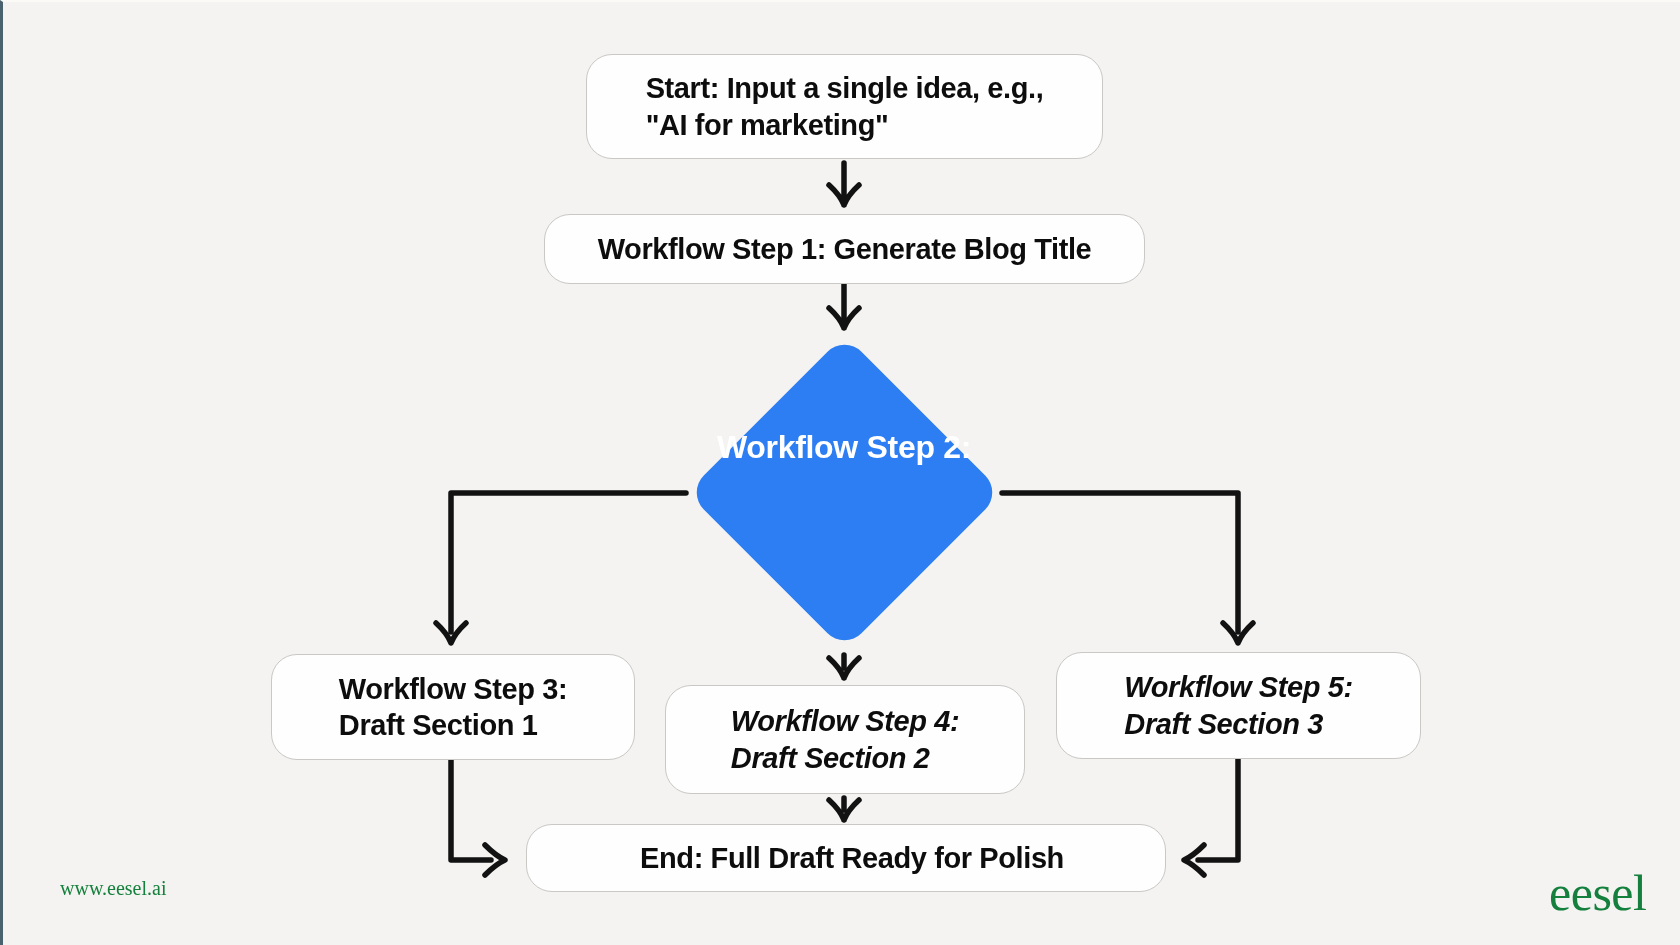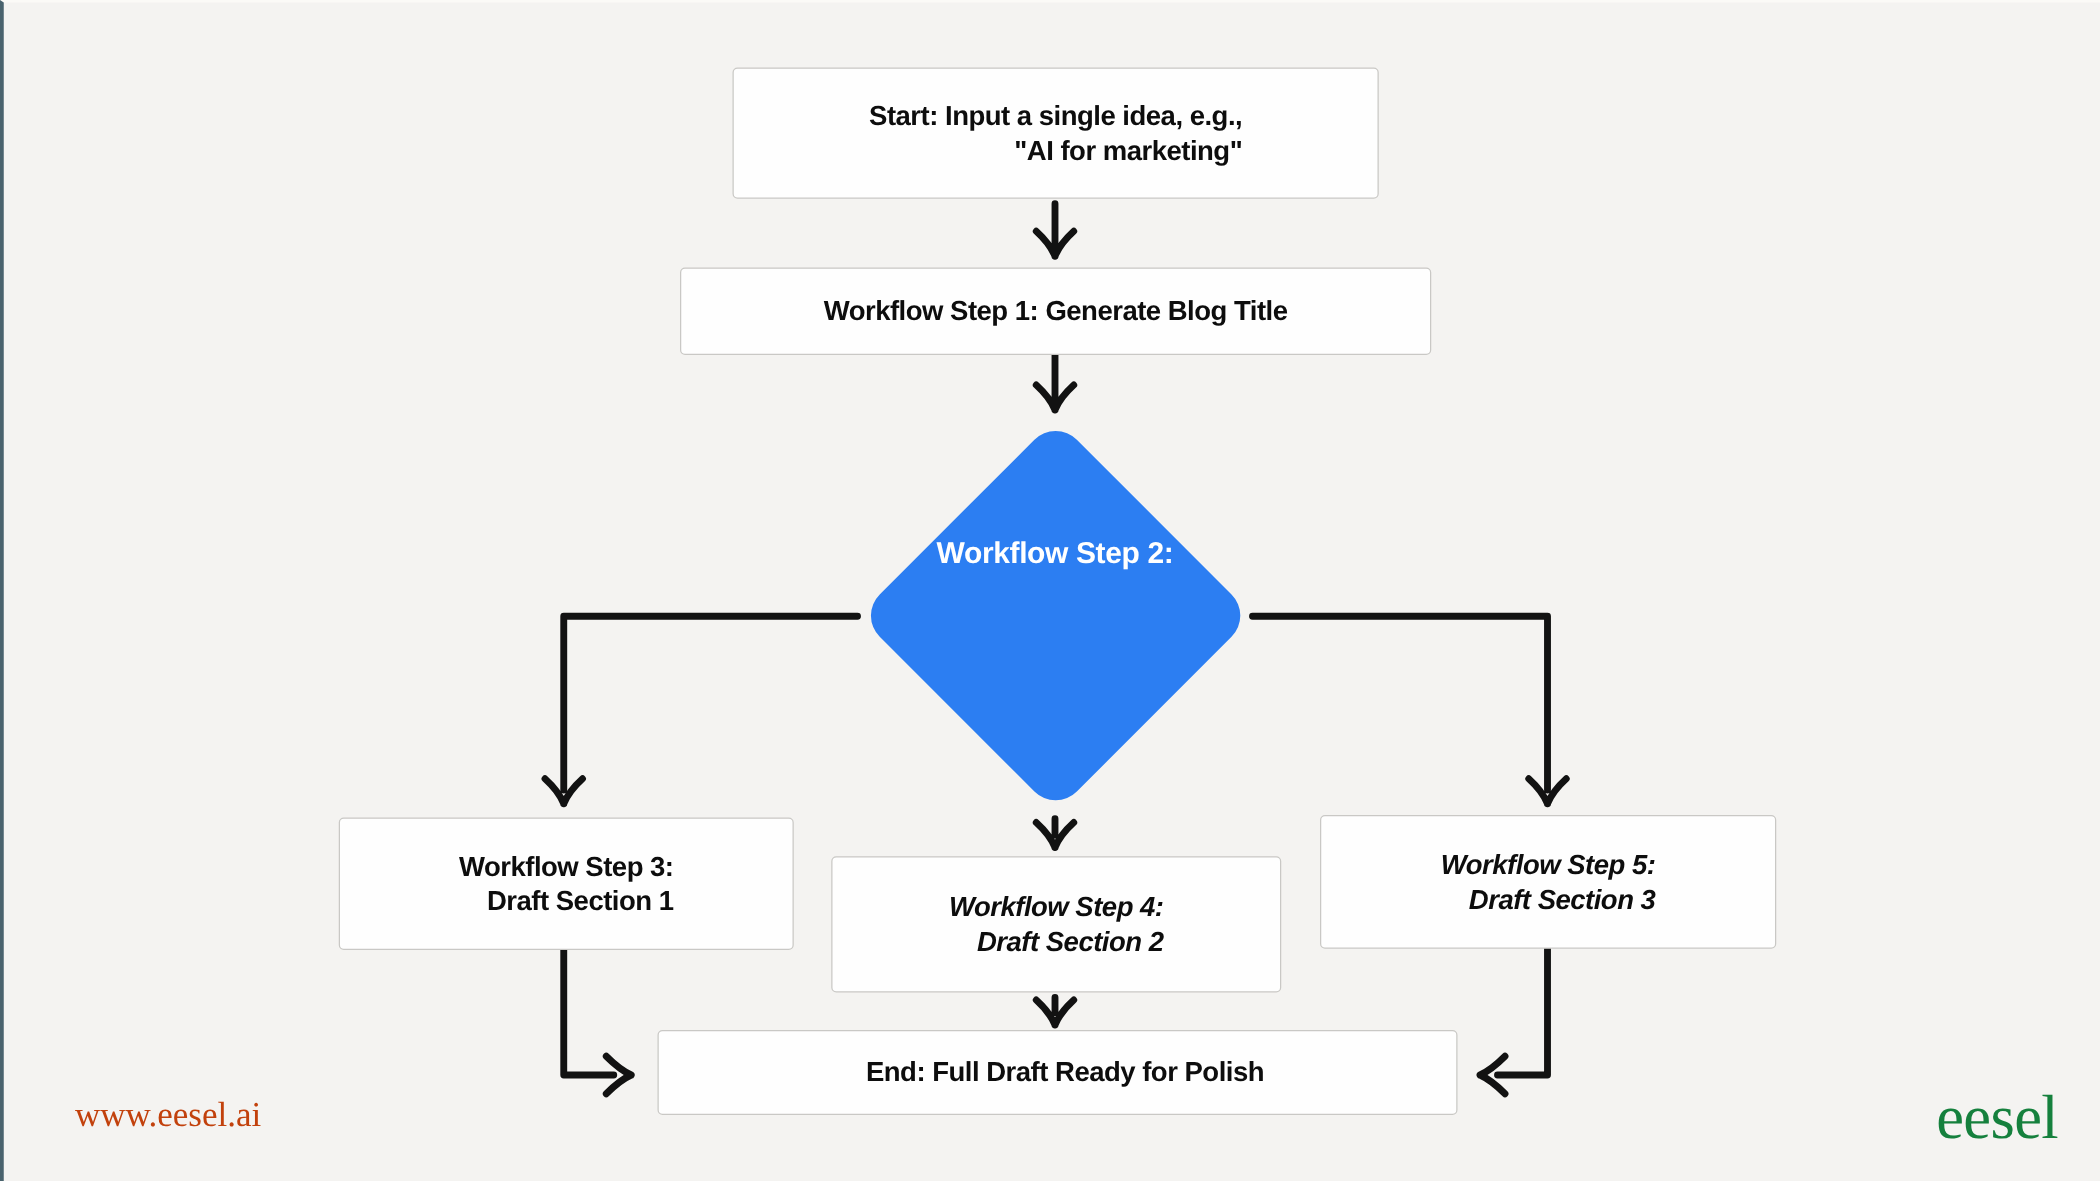--- a/index.html
+++ b/index.html
@@ -10,28 +10,28 @@
     overflow:hidden;
     font-family:"Liberation Sans", sans-serif;
     border-left:3px solid #49626d;
     border-top:2px solid #fbfaf7;
     box-sizing:border-box;
   }
   .node{
     position:absolute;
     background:#fefefe;
     border:1.5px solid #c9c8c5;
-    border-radius:4px;
+    border-radius:26px;
     display:flex;
     align-items:center;
     justify-content:center;
-    text-align:right;
+    text-align:left;
     color:#0d0d0d;
     font-weight:700;
-    font-size:22px;
+    font-size:29px;
     line-height:1.25;
     letter-spacing:-0.4px;
     box-sizing:border-box;
   }
   .node-label{white-space:pre-line;}
   #node-start{left:583px;top:52px;width:517px;height:105px;}
   #node-step1{left:541px;top:212px;width:601px;height:70px;}
   #node-step3{left:268px;top:652px;width:364px;height:106px;}
   #node-step4{left:662px;top:683px;width:360px;height:109px;font-style:italic;}
   #node-step5{left:1053px;top:650px;width:365px;height:107px;font-style:italic;}
@@ -50,35 +50,35 @@
   }
   #decision-label{
     position:absolute;
     left:-140px;top:-65px;
     width:280px;
     text-align:center;
     color:#ffffff;
     font-weight:700;
     letter-spacing:-0.3px;
   }
-  #decision-prefix{font-size:24px;line-height:1.3;}
+  #decision-prefix{font-size:32px;line-height:1.3;}
   #decision-main{font-size:29px;line-height:1.22;white-space:pre-line;}
 
   svg.connectors{position:absolute;left:0;top:0;pointer-events:none;}
   svg.connectors path{
     stroke:#121212;
     stroke-width:5.5;
     fill:none;
     stroke-linecap:round;
     stroke-linejoin:round;
   }
   #footer-url{
     position:absolute;left:57px;top:875px;
     font-family:"Liberation Serif", serif;
-    font-size:28px;color:#c2410c;
+    font-size:20px;color:#15803d;
     font-weight:400;
   }
   #brand-logo{
     position:absolute;left:1546px;top:862px;
     font-family:"Liberation Serif", serif;
     font-size:50px;color:#15803d;
     font-weight:400;
     letter-spacing:-0.5px;
   }
 </style>

